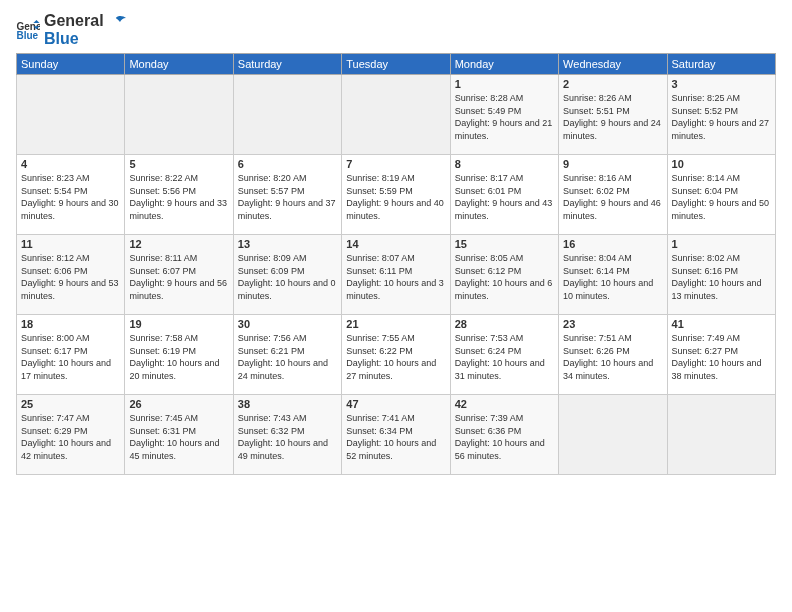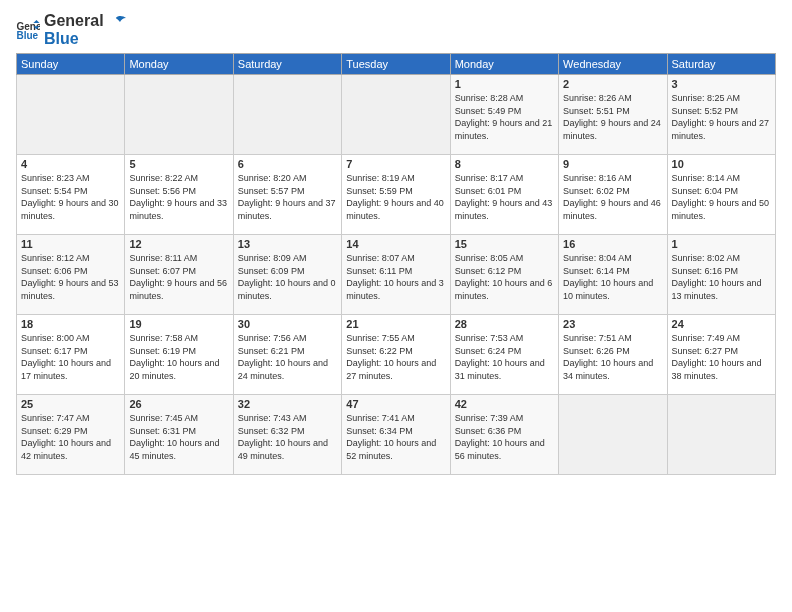--- a/index.html
+++ b/index.html
@@ -219,35 +219,35 @@
           </td>
           <td>
             <span class="day-num">28</span>
             <div class="day-detail">Sunrise: 7:53 AM<br>Sunset: 6:24 PM<br>Daylight: 10 hours and 31 minutes.</div>
           </td>
           <td>
             <span class="day-num">23</span>
             <div class="day-detail">Sunrise: 7:51 AM<br>Sunset: 6:26 PM<br>Daylight: 10 hours and 34 minutes.</div>
           </td>
           <td>
-            <span class="day-num">24</span>
+            <span class="day-num">41</span>
             <div class="day-detail">Sunrise: 7:49 AM<br>Sunset: 6:27 PM<br>Daylight: 10 hours and 38 minutes.</div>
           </td>
         </tr>
         <tr>
           <td>
             <span class="day-num">25</span>
             <div class="day-detail">Sunrise: 7:47 AM<br>Sunset: 6:29 PM<br>Daylight: 10 hours and 42 minutes.</div>
           </td>
           <td>
             <span class="day-num">26</span>
             <div class="day-detail">Sunrise: 7:45 AM<br>Sunset: 6:31 PM<br>Daylight: 10 hours and 45 minutes.</div>
           </td>
           <td>
-            <span class="day-num">32</span>
+            <span class="day-num">38</span>
             <div class="day-detail">Sunrise: 7:43 AM<br>Sunset: 6:32 PM<br>Daylight: 10 hours and 49 minutes.</div>
           </td>
           <td>
             <span class="day-num">47</span>
             <div class="day-detail">Sunrise: 7:41 AM<br>Sunset: 6:34 PM<br>Daylight: 10 hours and 52 minutes.</div>
           </td>
           <td>
             <span class="day-num">42</span>
             <div class="day-detail">Sunrise: 7:39 AM<br>Sunset: 6:36 PM<br>Daylight: 10 hours and 56 minutes.</div>
           </td>

